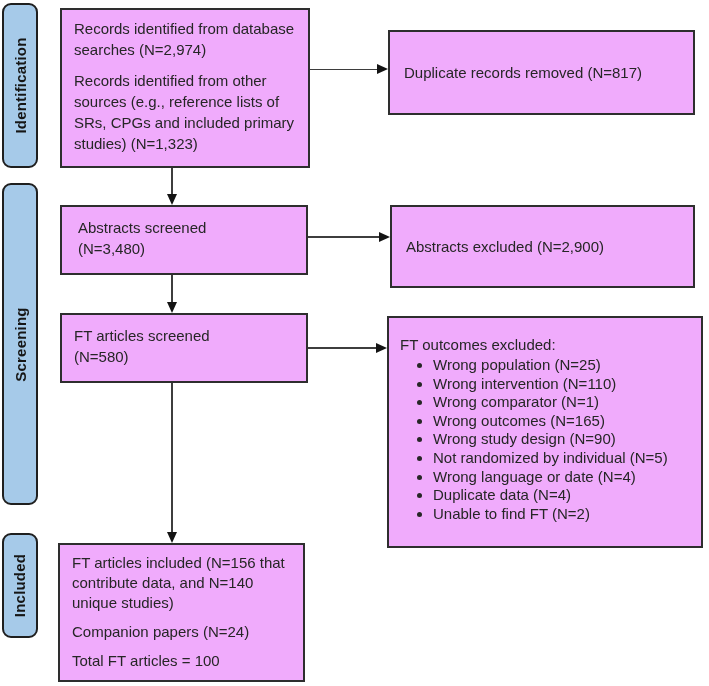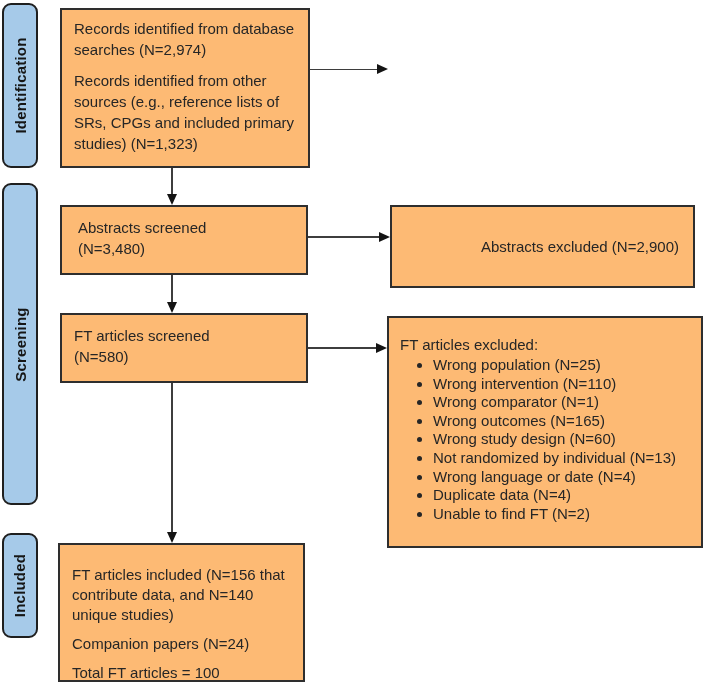--- a/index.html
+++ b/index.html
@@ -34,36 +34,36 @@
     letter-spacing: 0.2px;
     color: #161616;
   }
   #stage-identification { top: 3px;   height: 165px; }
   #stage-screening      { top: 183px; height: 322px; }
   #stage-included       { top: 533px; height: 105px; }
 
   
   .flow-box {
     position: absolute;
-    background: #fdba74;
+    background: #f0abfc;
     border: 2px solid #2e2e2e;
     box-sizing: border-box;
     font-size: 15px;
     line-height: 21px;
   }
   .flow-box p { margin: 0 0 10px 0; }
   .flow-box p:last-child { margin-bottom: 0; }
 
   #box-records   { left: 60px;  top: 8px;   width: 250px; height: 160px; padding: 8px 10px 0 12px; }
   #box-dupes     { left: 388px; top: 30px;  width: 307px; height: 85px;  display: flex; align-items: center; padding: 0 14px; }
   #box-abs-scr   { left: 60px;  top: 205px; width: 248px; height: 70px;  padding: 10px 10px 0 16px; }
-  #box-abs-exc   { left: 390px; top: 205px; width: 305px; height: 83px;  display: flex; align-items: center; padding: 0 14px; justify-content: flex-end; }
+  #box-abs-exc   { left: 390px; top: 205px; width: 305px; height: 83px;  display: flex; align-items: center; padding: 0 14px; }
   #box-ft-scr    { left: 60px;  top: 313px; width: 248px; height: 70px;  padding: 10px 10px 0 12px; }
   #box-ft-exc    { left: 387px; top: 316px; width: 316px; height: 232px; padding: 17px 8px 0 11px; }
-  #box-ft-inc    { left: 58px;  top: 543px; width: 247px; height: 139px; padding: 20px 10px 0 12px; line-height: 20px; }
+  #box-ft-inc    { left: 58px;  top: 543px; width: 247px; height: 139px; padding: 8px 10px 0 12px; line-height: 20px; }
   #box-ft-inc p  { margin: 0 0 9px 0; }
 
   #box-ft-exc .exc-title { line-height: 20px; }
   #box-ft-exc ul {
     margin: 1px 0 0 0;
     padding-left: 33px;
     list-style: disc outside;
   }
   #box-ft-exc li { line-height: 18.6px; }
 
@@ -96,42 +96,45 @@
   </div>
   <div class="stage-label" id="stage-included">
     <span class="stage-text">Included</span>
   </div>
 
   <div class="flow-box" id="box-records">
     <p>Records identified from database<br>searches (N=2,974)</p>
     <p>Records identified from other<br>sources (e.g., reference lists of<br>SRs, CPGs and included primary<br>studies) (N=1,323)</p>
   </div>
 
+  <div class="flow-box" id="box-dupes">
+    <span>Duplicate records removed (N=817)</span>
+  </div>
 
   <div class="flow-box" id="box-abs-scr">
     <p>Abstracts screened<br>(N=3,480)</p>
   </div>
 
   <div class="flow-box" id="box-abs-exc">
     <span>Abstracts excluded (N=2,900)</span>
   </div>
 
   <div class="flow-box" id="box-ft-scr">
     <p>FT articles screened<br>(N=580)</p>
   </div>
 
   <div class="flow-box" id="box-ft-exc">
-    <div class="exc-title">FT articles excluded:</div>
+    <div class="exc-title">FT outcomes excluded:</div>
     <ul>
         <li>Wrong population (N=25)</li>
         <li>Wrong intervention (N=110)</li>
         <li>Wrong comparator (N=1)</li>
         <li>Wrong outcomes (N=165)</li>
-        <li>Wrong study design (N=60)</li>
-        <li>Not randomized by individual (N=13)</li>
+        <li>Wrong study design (N=90)</li>
+        <li>Not randomized by individual (N=5)</li>
         <li>Wrong language or date (N=4)</li>
         <li>Duplicate data (N=4)</li>
         <li>Unable to find FT (N=2)</li>
       </ul>
   </div>
 
   <div class="flow-box" id="box-ft-inc">
     <p>FT articles included (N=156 that<br>contribute data, and N=140<br>unique studies)</p>
     <p>Companion papers (N=24)</p>
     <p>Total FT articles = 100</p>

